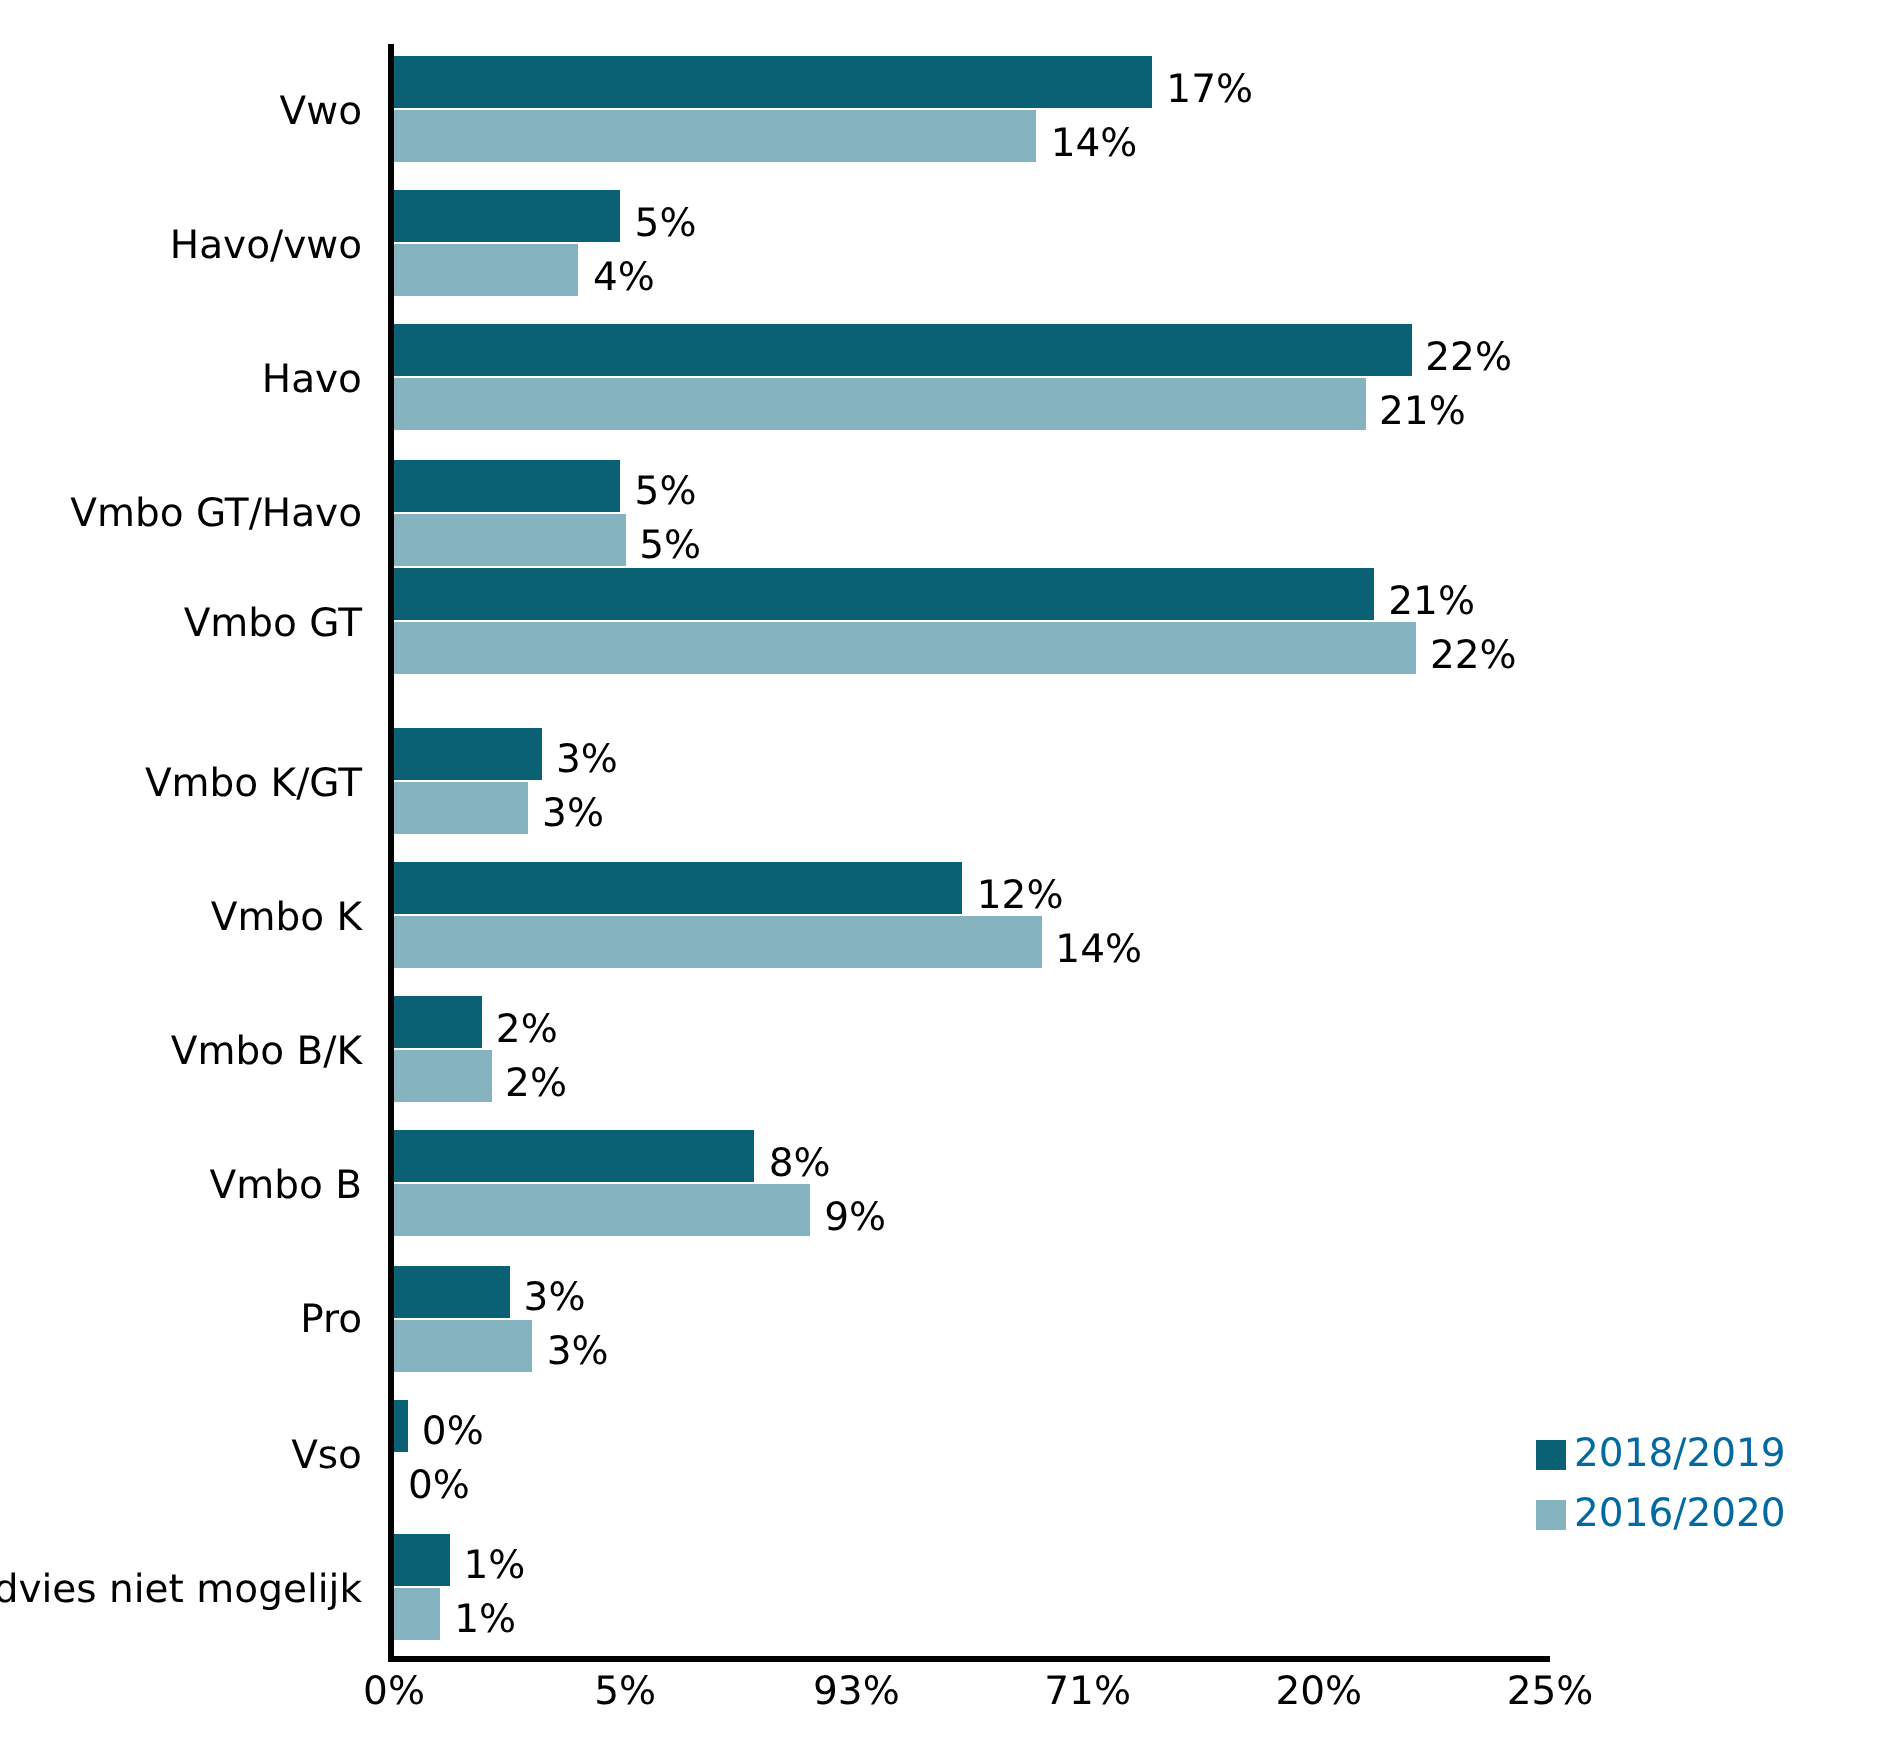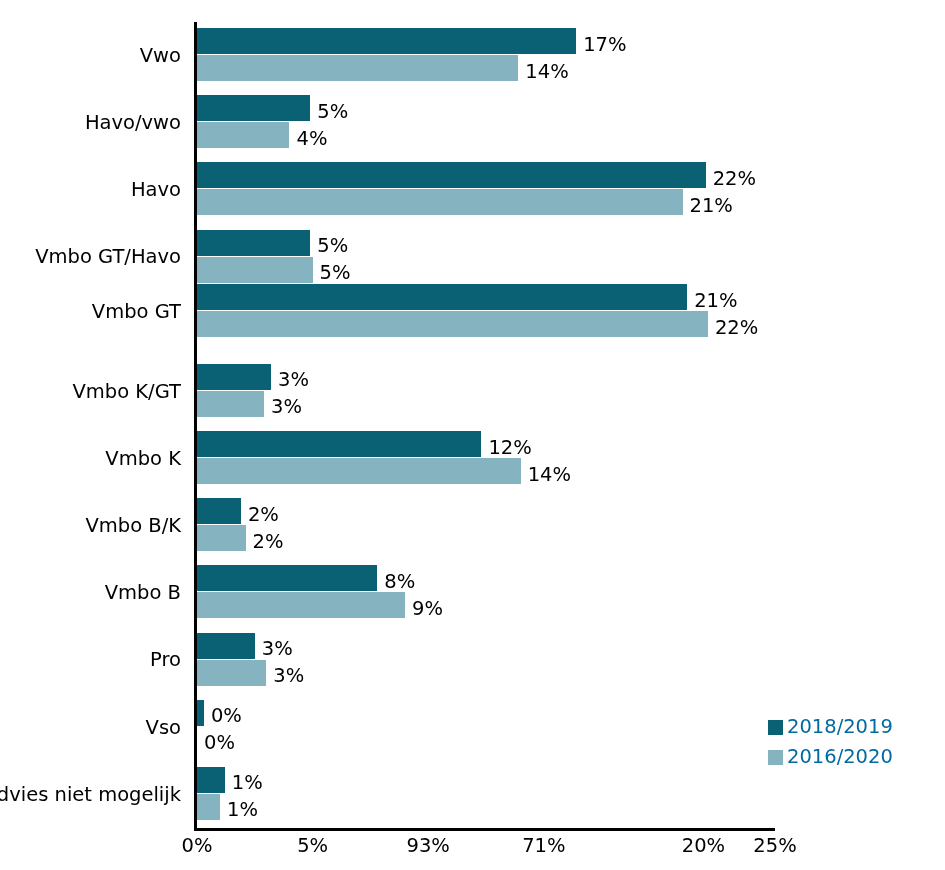--- a/index.html
+++ b/index.html
@@ -268,21 +268,21 @@
           <span class="bar-value">1%</span>
         </div>
       </div>
     </div>
 
   <div id="xticks-container">
       <div class="xtick" style="left: 197px;">0%</div>
       <div class="xtick" style="left: 312.6px;">5%</div>
       <div class="xtick" style="left: 428.2px;">93%</div>
       <div class="xtick" style="left: 543.8px;">71%</div>
-      <div class="xtick" style="left: 659.4px; margin-left: 44px;">20%</div>
+      <div class="xtick" style="left: 659.4px;">20%</div>
       <div class="xtick" style="left: 775px;">25%</div>
     </div>
 
   <div class="legend" id="legend">
       <div class="legend-item">
         <span class="legend-swatch c0" style="background: rgb(10, 97, 115);"></span>
         <span class="legend-label">2018/2019</span>
       </div>
       <div class="legend-item">
         <span class="legend-swatch c1" style="background: rgb(133, 179, 192);"></span>

